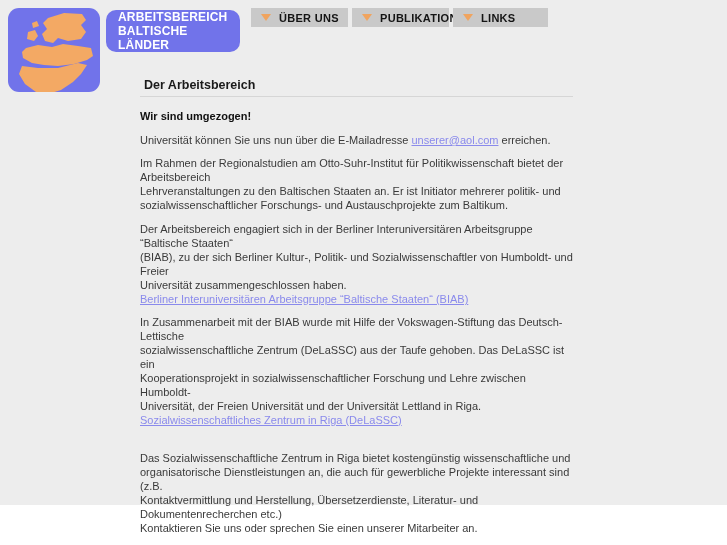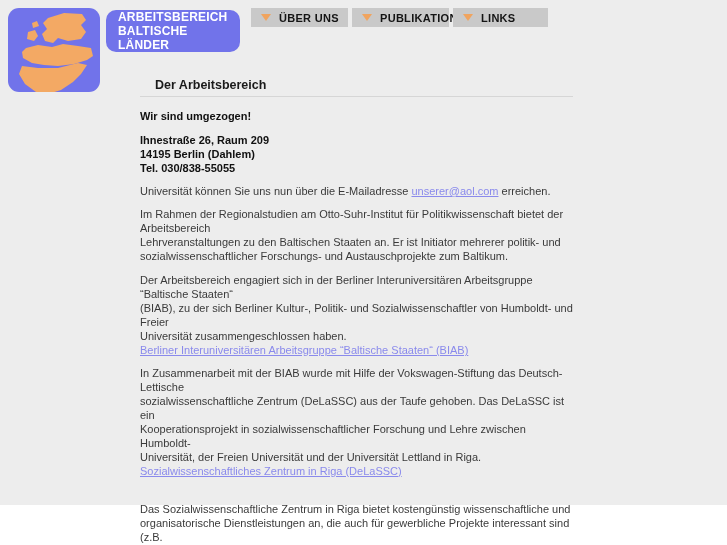--- a/index.html
+++ b/index.html
@@ -40,21 +40,21 @@
     width:0;height:0;flex:0 0 auto;
     border-left:5px solid transparent;border-right:5px solid transparent;
     border-top:7px solid #f0a45f;margin-right:8px;
   }
   
   .content{
     position:absolute;left:140px;top:78px;width:433px;
     font-size:11px;line-height:14px;color:#3a3a3a;
   }
   .page-title{
-    font-size:12.5px;font-weight:bold;color:#1a1a1a;margin:0 0 4px 15px;line-height:14px;
+    font-size:12.5px;font-weight:bold;color:#1a1a1a;margin:0 0 4px 4px;line-height:14px;
   }
   hr.divider{
     border:none;border-top:1px solid #d6d6d6;margin:0 0 12px 0;height:0;
   }
   .para{margin:0 0 9px 0;}
   .ptext{white-space:pre-line;}
   .bold-note{font-weight:bold;color:#111111;margin:0 0 10px 0;}
   .address{font-weight:bold;color:#111111;margin:0 0 9px 0;white-space:pre-line;}
   .mb10{margin-bottom:10px;}
   .mb12{margin-bottom:24px;}
@@ -99,23 +99,20 @@
     </div>
   </nav>
 
   <main class="content">
 
     <h1 class="page-title">Der Arbeitsbereich</h1>
     <hr class="divider">
 
     <p class="bold-note">Wir sind umgezogen!</p>
 
-    <p class="address">Ihnestraße 26, Raum 209
-14195 Berlin (Dahlem)
-Tel. 030/838-55055</p>
 
     <p class="para">
       <span>Universität können Sie uns nun über die E-Mailadresse </span><a class="plink">unserer@aol.com</a><span> erreichen.</span>
     </p>
 
     <p class="para mb10">
       <span class="ptext">Im Rahmen der Regionalstudien am Otto-Suhr-Institut für Politikwissenschaft bietet der Arbeitsbereich
 Lehrveranstaltungen zu den Baltischen Staaten an. Er ist Initiator mehrerer politik- und
 sozialwissenschaftlicher Forschungs- und Austauschprojekte zum Baltikum.</span>
     </p>

